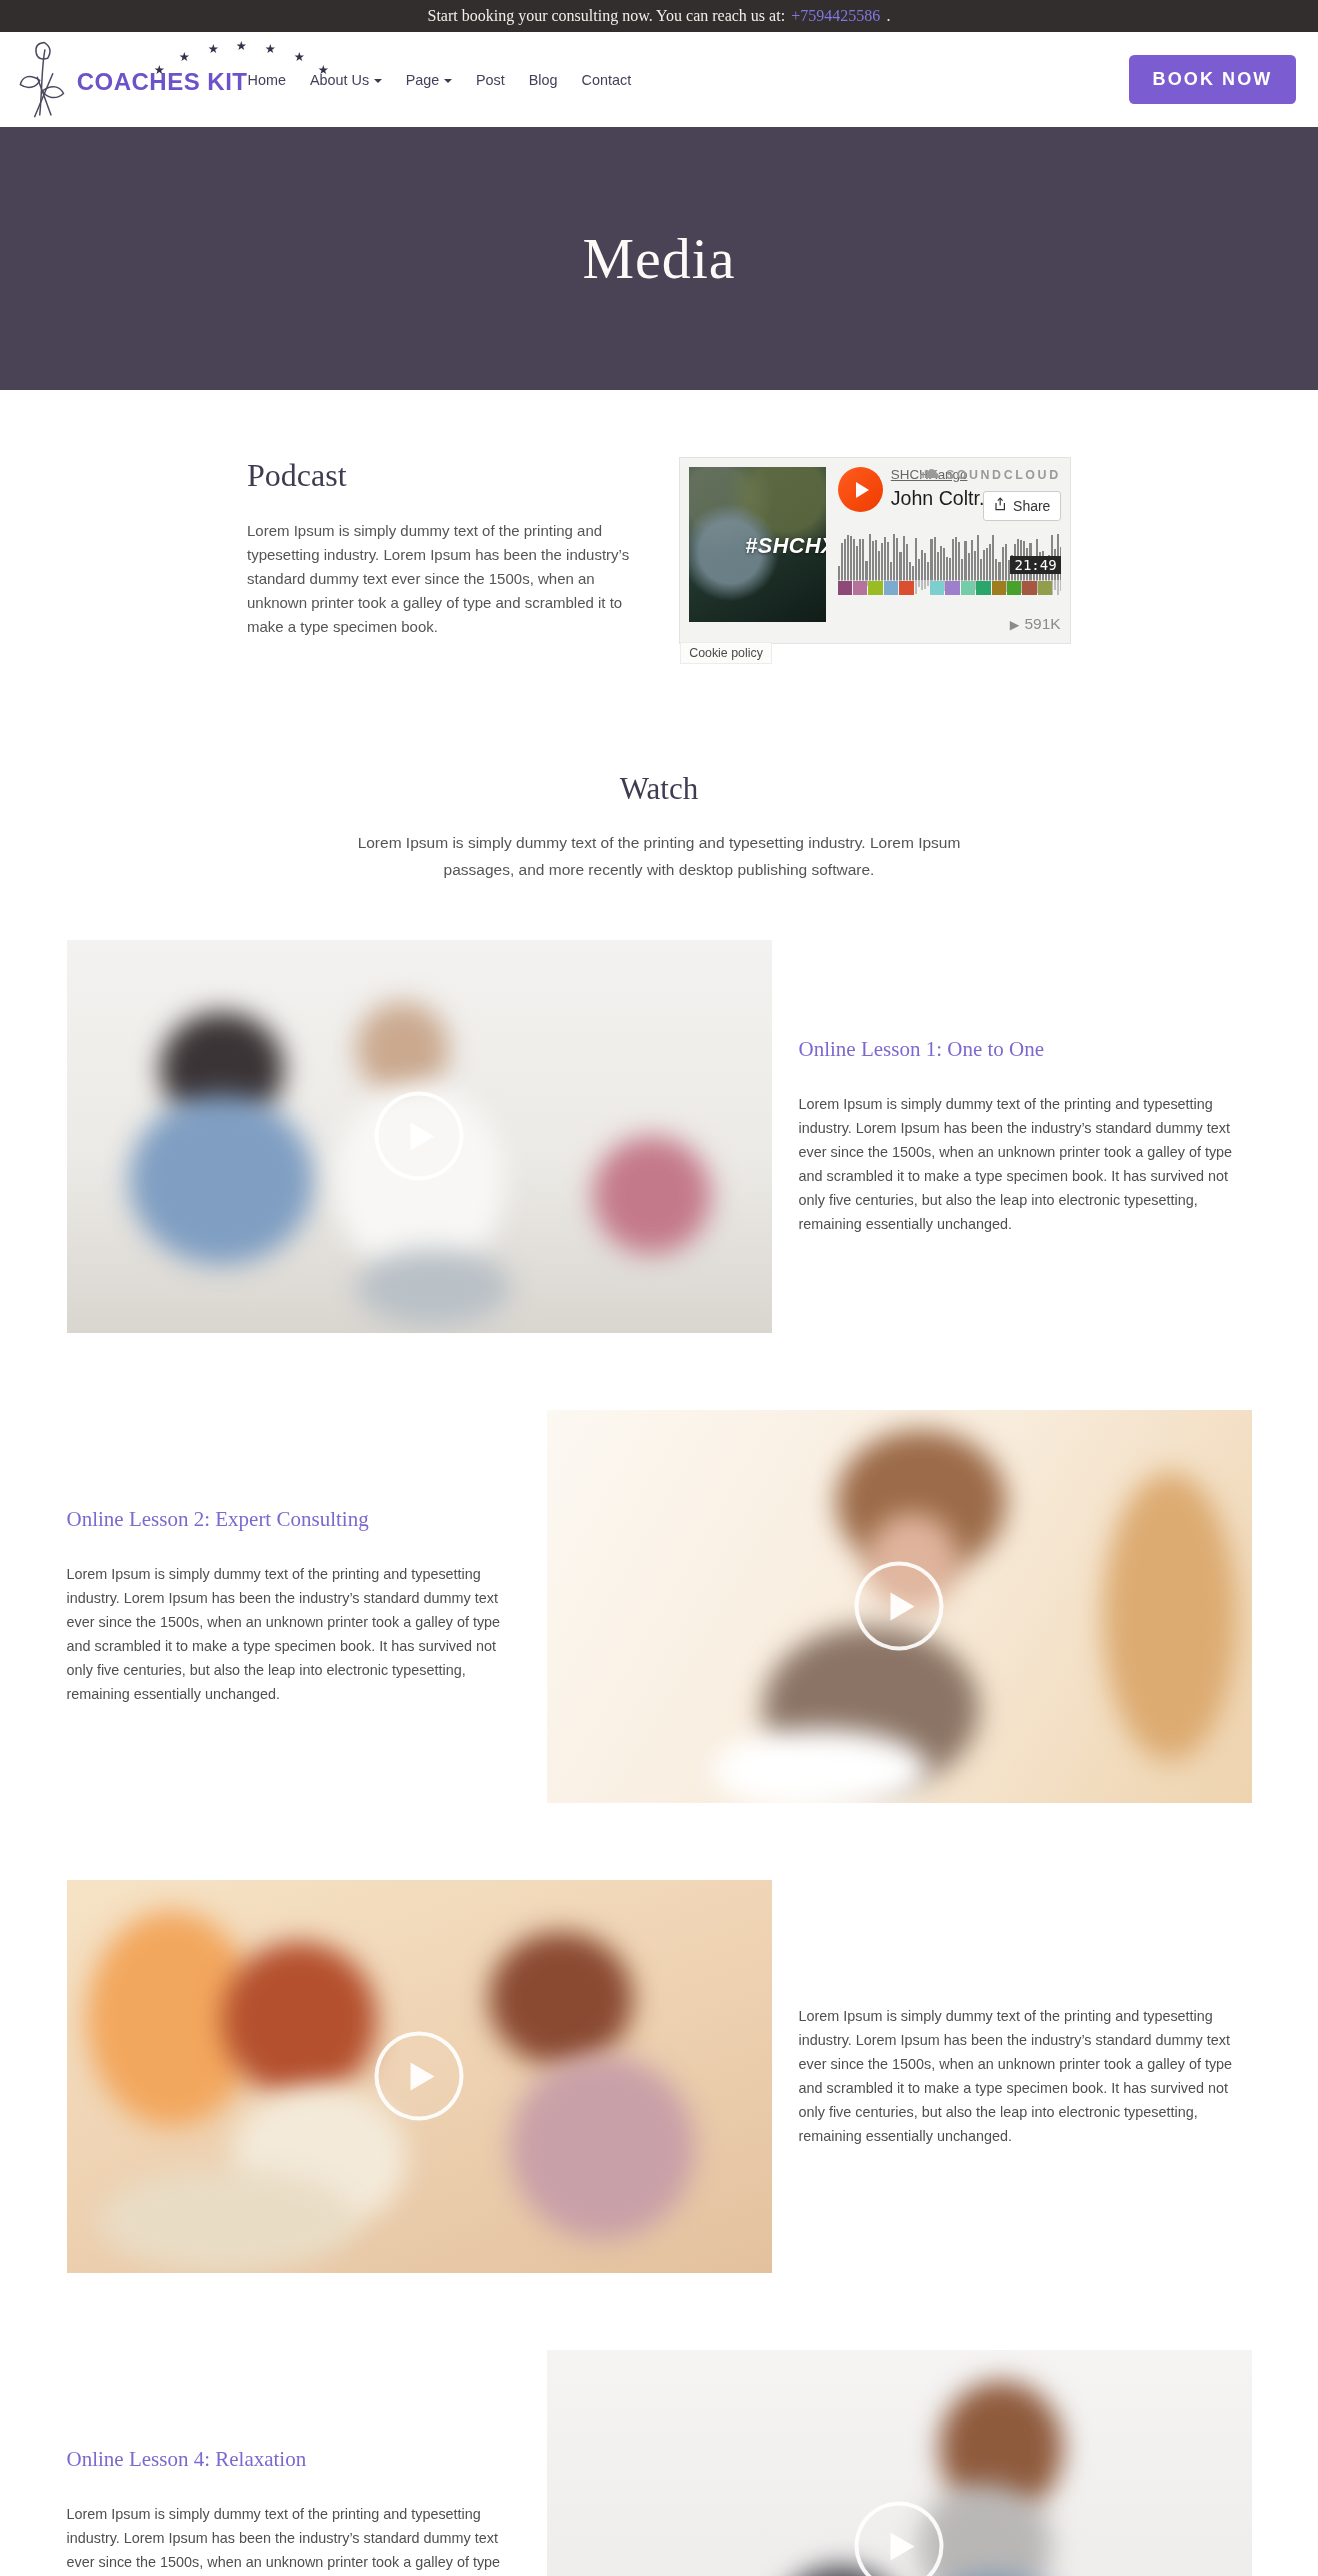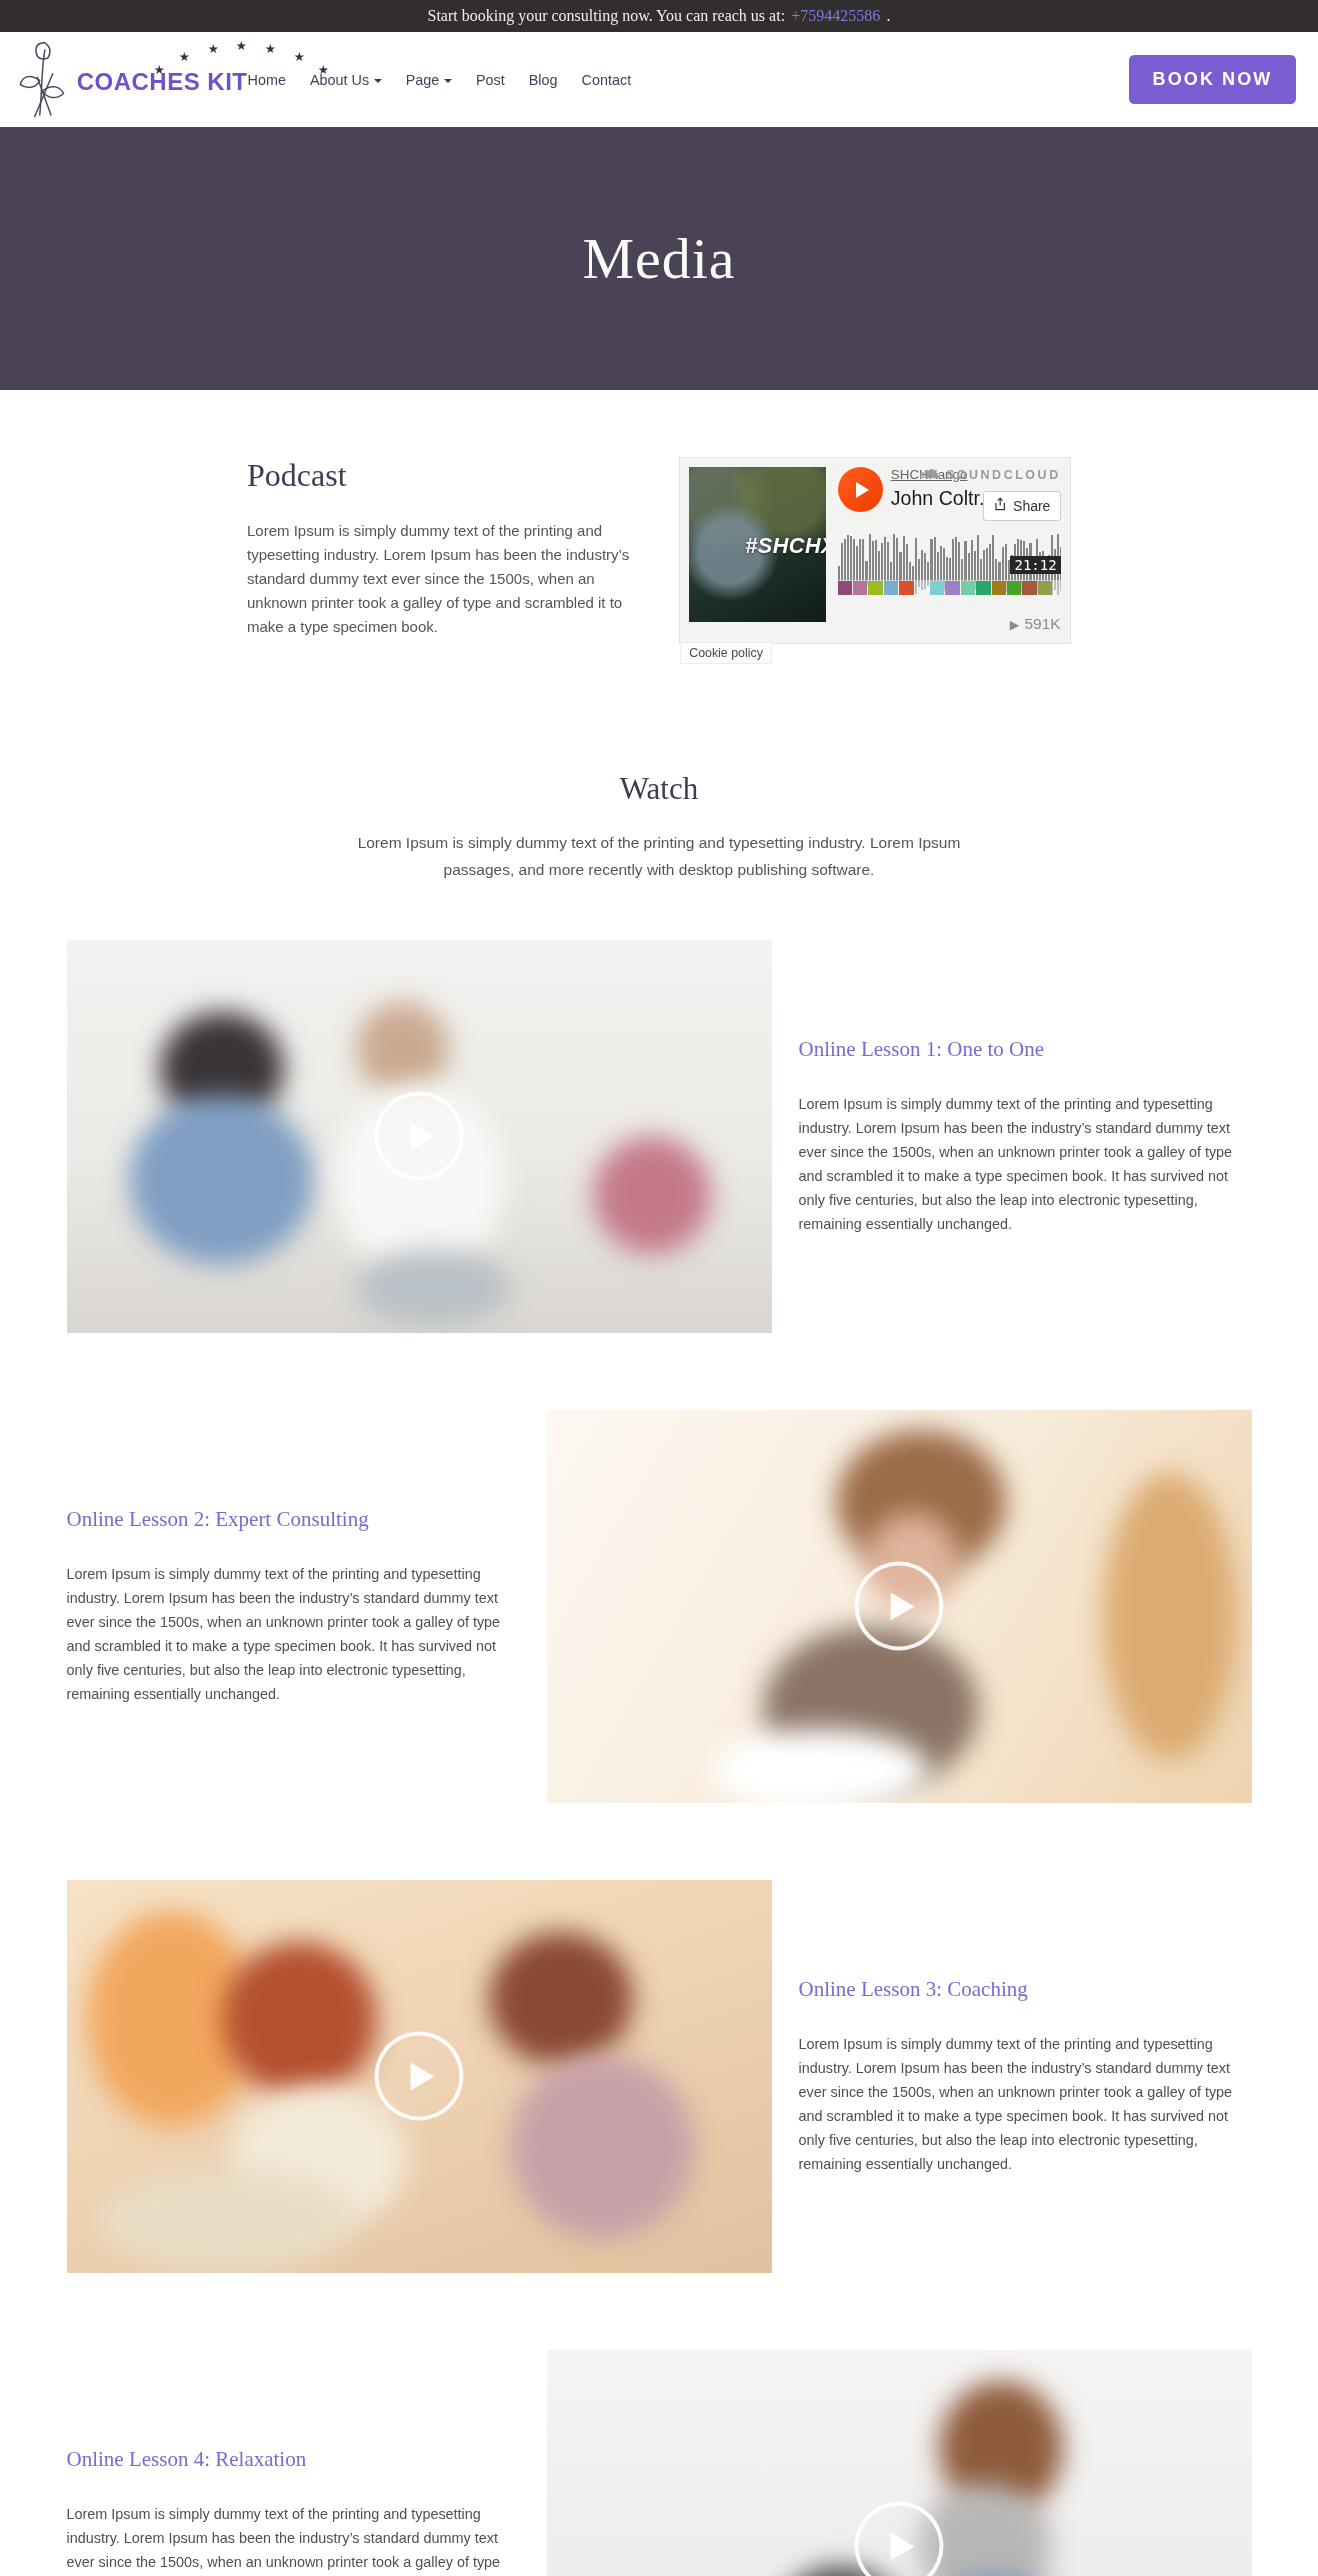--- a/index.html
+++ b/index.html
@@ -414,21 +414,21 @@
                 <i style="height: 13.4px;"></i>
                 <i style="height: 9.3px;"></i>
                 <i style="height: 9.8px;"></i>
                 <i style="height: 6.7px;"></i>
                 <i style="height: 8.2px;"></i>
                 <i style="height: 15px;"></i>
                 <i style="height: 10.3px;"></i>
                 <i style="height: 15.5px;"></i>
                 <i style="height: 10.8px;"></i>
               </div>
-            <span class="sc-duration">21:12</span>
+            <span class="sc-duration">21:49</span>
             <div class="sc-avatars">
                 <i style="background: rgb(141, 73, 120);"></i>
                 <i style="background: rgb(181, 115, 155);"></i>
                 <i style="background: rgb(153, 188, 36);"></i>
                 <i style="background: rgb(124, 171, 208);"></i>
                 <i style="background: rgb(217, 79, 48);"></i>
                 <i style="background: rgb(52, 35, 199); opacity: 0;"></i>
                 <i style="background: rgb(125, 207, 207);"></i>
                 <i style="background: rgb(158, 127, 204);"></i>
                 <i style="background: rgb(116, 205, 168);"></i>
@@ -500,21 +500,20 @@
       <span class="blob" style="left:155px;top:62px;width:155px;height:155px;background:#b4502e"></span>
       <span class="blob" style="left:165px;top:206px;width:175px;height:144px;background:#f3ead9"></span>
       <span class="blob" style="left:422px;top:52px;width:144px;height:134px;background:#8a4a32"></span>
       <span class="blob" style="left:443px;top:175px;width:185px;height:185px;background:#c8a0a8"></span>
       <span class="blob" style="left:31px;top:289px;width:258px;height:103px;background:#e9dcc5"></span>
       <div class="playring">
           <span class="tri"></span>
         </div>
     </div>
     <div class="lesson-text">
-      <h3>Online Lesson 3: Coaching</h3>
       <p>Lorem Ipsum is simply dummy text of the printing and typesetting industry. Lorem Ipsum has been the industry’s standard dummy text ever since the 1500s, when an unknown printer took a galley of type and scrambled it to make a type specimen book. It has survived not only five centuries, but also the leap into electronic typesetting, remaining essentially unchanged.</p>
     </div>
   </div>
 
   <div class="lesson-row reverse">
     <div class="figure f4">
       <span class="blob" style="left:392px;top:31px;width:124px;height:134px;background:#8f5b3d"></span>
       <span class="blob" style="left:371px;top:134px;width:134px;height:124px;background:#b9b7b6"></span>
       <span class="blob" style="left:361px;top:227px;width:175px;height:134px;background:#7393b5"></span>
       <span class="blob" style="left:227px;top:216px;width:134px;height:124px;background:#4a4a52"></span>

